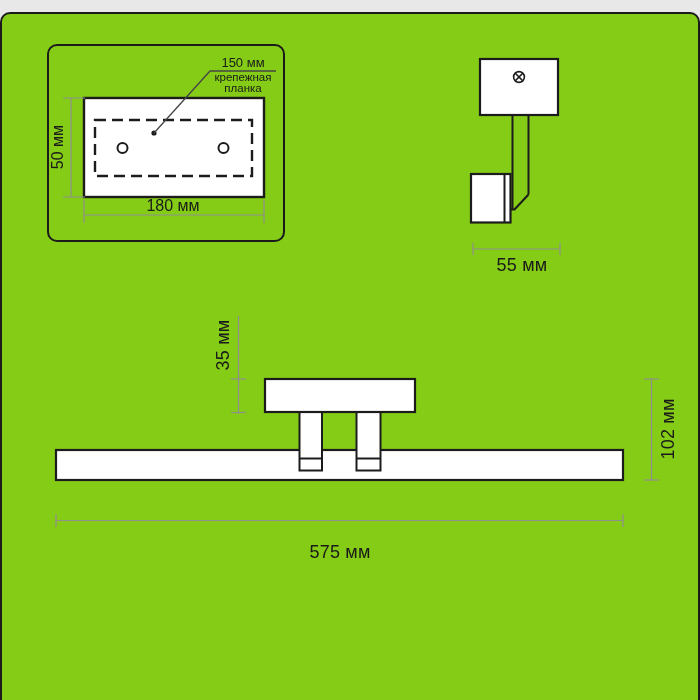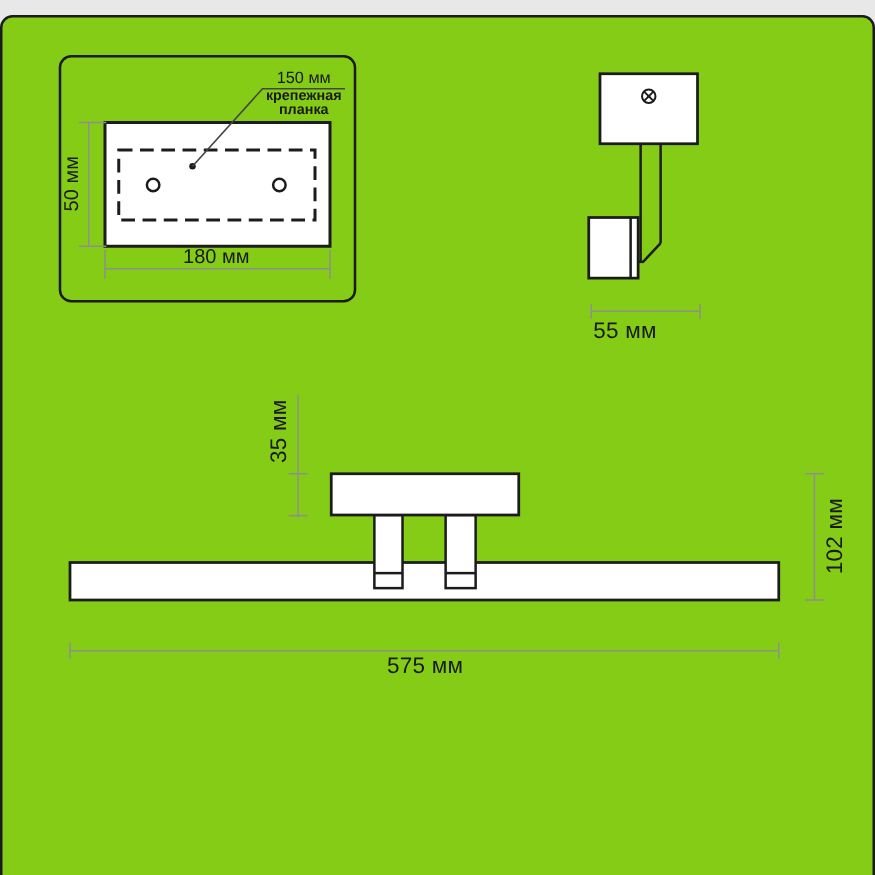--- a/index.html
+++ b/index.html
@@ -22,21 +22,21 @@
   }
   .lbl{
     position:absolute;white-space:nowrap;
     transform:translate(-50%,-50%);
     color:#1a1a1a;text-align:center;
   }
   .lbl.rot{transform:translate(-50%,-50%) rotate(-90deg);}
   .dim-big{font-size:18px;letter-spacing:0.2px;}
   .dim-small{font-size:16px;}
   .callout-head{font-size:13px;}
-  .callout-body{font-size:11.5px;line-height:11px;font-weight:bold;}
+  .callout-body{font-size:11.5px;line-height:11px;}
 </style>
 </head>
 <body>
 
 <div class="page">
 
   <div class="detail-box"></div>
 
   <svg class="linework" viewBox="0 0 700 700">
 
@@ -123,20 +123,20 @@
 
   <div class="lbl callout-body" style="left:241px;top:69px;">
     <div>крепежная</div>
     <div>планка</div>
   </div>
 
   <div class="lbl rot dim-small" style="left:56px;top:133px;">50 мм</div>
 
   <div class="lbl dim-small" style="left:171px;top:192px;">180 мм</div>
 
-  <div class="lbl dim-big" style="left:498px;top:251px;text-align:right;">55 мм</div>
+  <div class="lbl dim-big" style="left:520px;top:251px;text-align:right;">55 мм</div>
 
   <div class="lbl rot dim-big" style="left:221px;top:331px;">35 мм</div>
 
   <div class="lbl rot dim-big" style="left:666px;top:415px;">102 мм</div>
 
-  <div class="lbl dim-big" style="left:338px;top:519px;text-align:center;">575 мм</div>
+  <div class="lbl dim-big" style="left:338px;top:538px;text-align:center;">575 мм</div>
 </div>
 
 </body></html>

